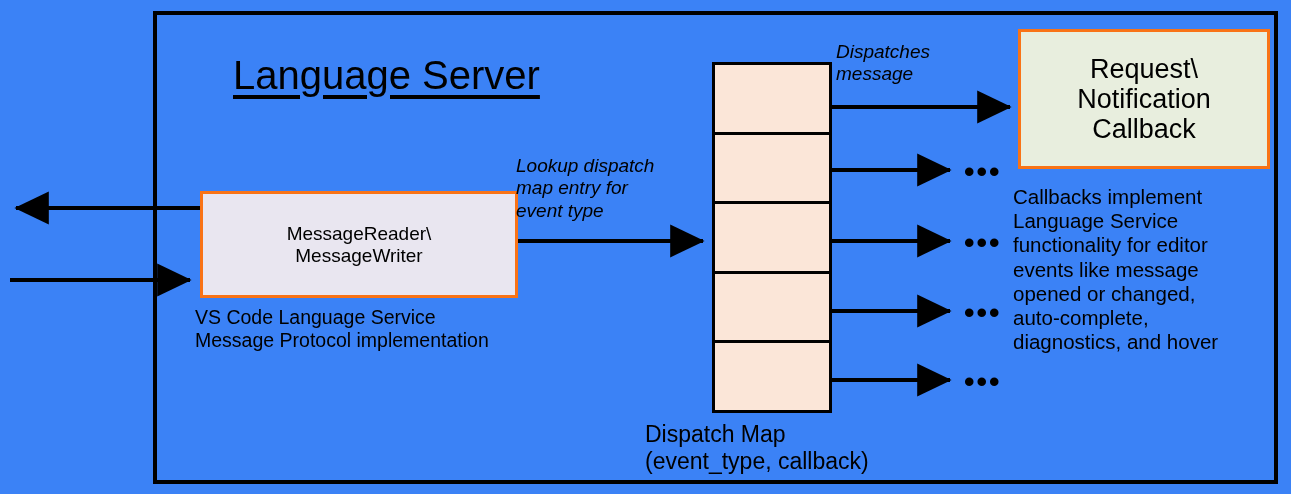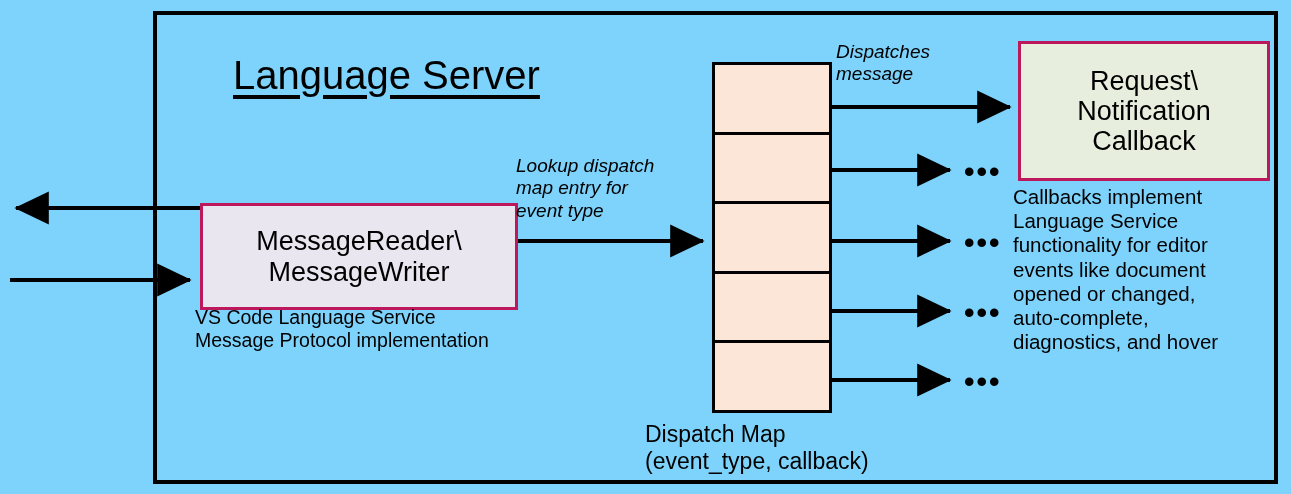--- a/index.html
+++ b/index.html
@@ -8,40 +8,39 @@
     background: #ffffff;
   }
   body {
     font-family: "Liberation Sans", sans-serif;
     color: #000000;
   }
   #canvas {
     position: relative;
     width: 1291px;
     height: 494px;
-    background: #7dd3fc;
+    background: #3b82f6;
     overflow: hidden;
   }
   svg.layer {
     position: absolute;
     left: 0;
     top: 0;
     width: 1291px;
     height: 494px;
   }
   .node {
     position: absolute;
     box-sizing: border-box;
-    border: 3px solid #be185d;
+    border: 3px solid #f97316;
     display: flex;
     align-items: center;
     justify-content: center;
     text-align: center;
     line-height: 1.12;
-    margin-top: 12px;
   }
   .txt {
     position: absolute;
     text-align: left;
     line-height: 1.18;
     white-space: pre-line;
   }
   .italic { font-style: italic; }
 
   
@@ -65,21 +64,21 @@
     text-underline-offset: 6px;
     text-align: left;
   }
   
   #msg-box {
     left: 200px;
     top: 191px;
     width: 318px;
     height: 107px;
     background: #E9E6F0;
-    font-size: 27px;
+    font-size: 19px;
   }
   #msg-box-caption {
     left: 195px;
     top: 306px;
     width: 330px;
     font-size: 19.5px;
   }
   
   #jsonrpc-label {
     left: 18px;
@@ -238,18 +237,18 @@
   <div class="ellipsis" style="left:964px; top:367px;">•••</div>
 
   <div class="node" id="callback-box">
     <span style="white-space:pre-line">Request\
 Notification
 Callback</span>
   </div>
   <div class="txt" id="callback-desc">Callbacks implement
 Language Service
 functionality for editor
-events like document
+events like message
 opened or changed,
 auto-complete,
 diagnostics, and hover</div>
 
 </div>
 
 </body></html>

